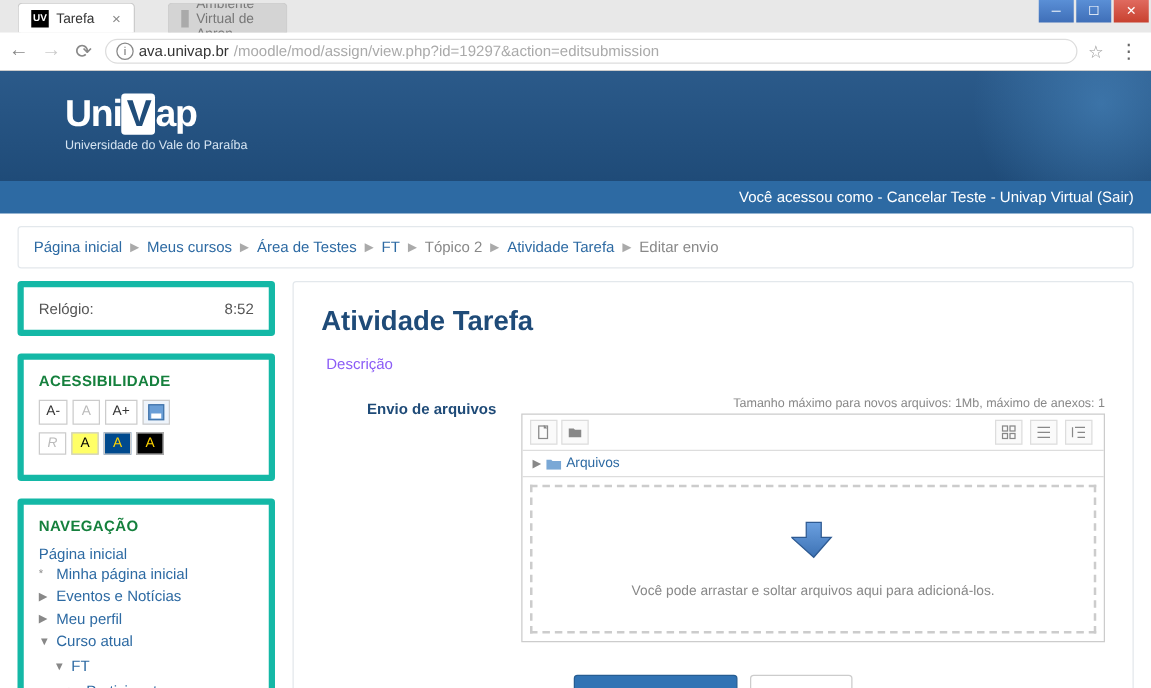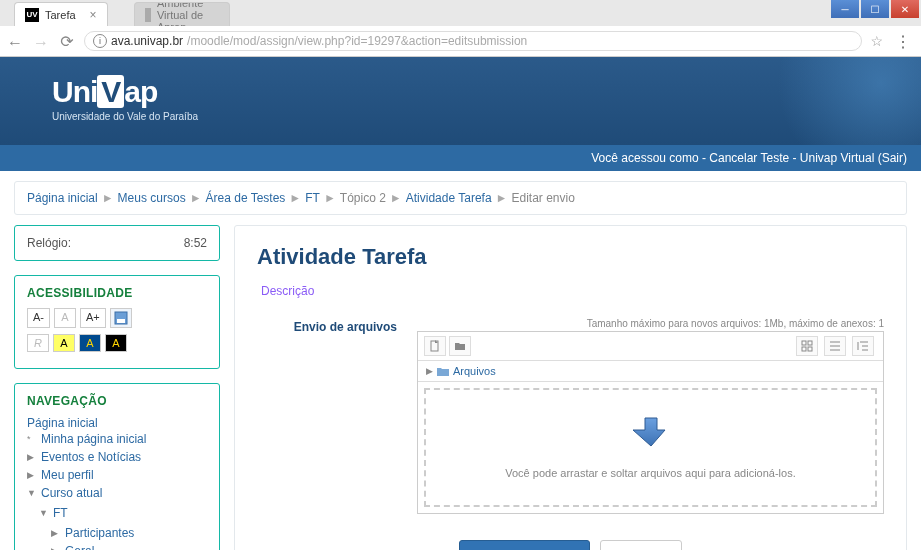--- a/index.html
+++ b/index.html
@@ -41,21 +41,21 @@
 .login-bar a { color: #fff; text-decoration: none; }
 
 .breadcrumb-wrap { padding: 10px 14px; }
 .breadcrumb { background: #fff; border: 1px solid #e3e8ec; border-radius: 3px; padding: 9px 12px; font-size: 12px; display: flex; flex-wrap: wrap; gap: 4px; align-items: center; }
 .breadcrumb a { color: #2d6aa3; text-decoration: none; }
 .breadcrumb .sep { color: #aaa; }
 .breadcrumb .current { color: #888; }
 
 .content-row { display: flex; gap: 14px; padding: 0 14px 14px; align-items: flex-start; }
 .sidebar { width: 206px; display: flex; flex-direction: column; gap: 14px; }
-.block { background: #fff; border: 1px solid #14b8a6; border-radius: 3px; padding: 10px 12px; }
+.block { background: #fff; border: 5px solid #14b8a6; border-radius: 3px; padding: 10px 12px; }
 .block h3 { font-size: 12px; color: #15803d; font-weight: bold; margin-bottom: 8px; letter-spacing: 0.3px; }
 .clock-row { display: flex; justify-content: space-between; font-size: 12px; color: #555; }
 
 .acc-btns { display: flex; gap: 4px; margin-bottom: 6px; }
 .acc-btn { border: 1px solid #ccc; padding: 2px 5px; font-size: 11px; background: #fff; min-width: 22px; text-align: center; }
 .acc-btn.gray { color: #bbb; }
 .acc-r { background: #fff; color: #bbb; font-style: italic; }
 .acc-y { background: #ffff66; color: #000; }
 .acc-b { background: #004a8e; color: #ffd400; }
 .acc-k { background: #000; color: #ffd400; }

